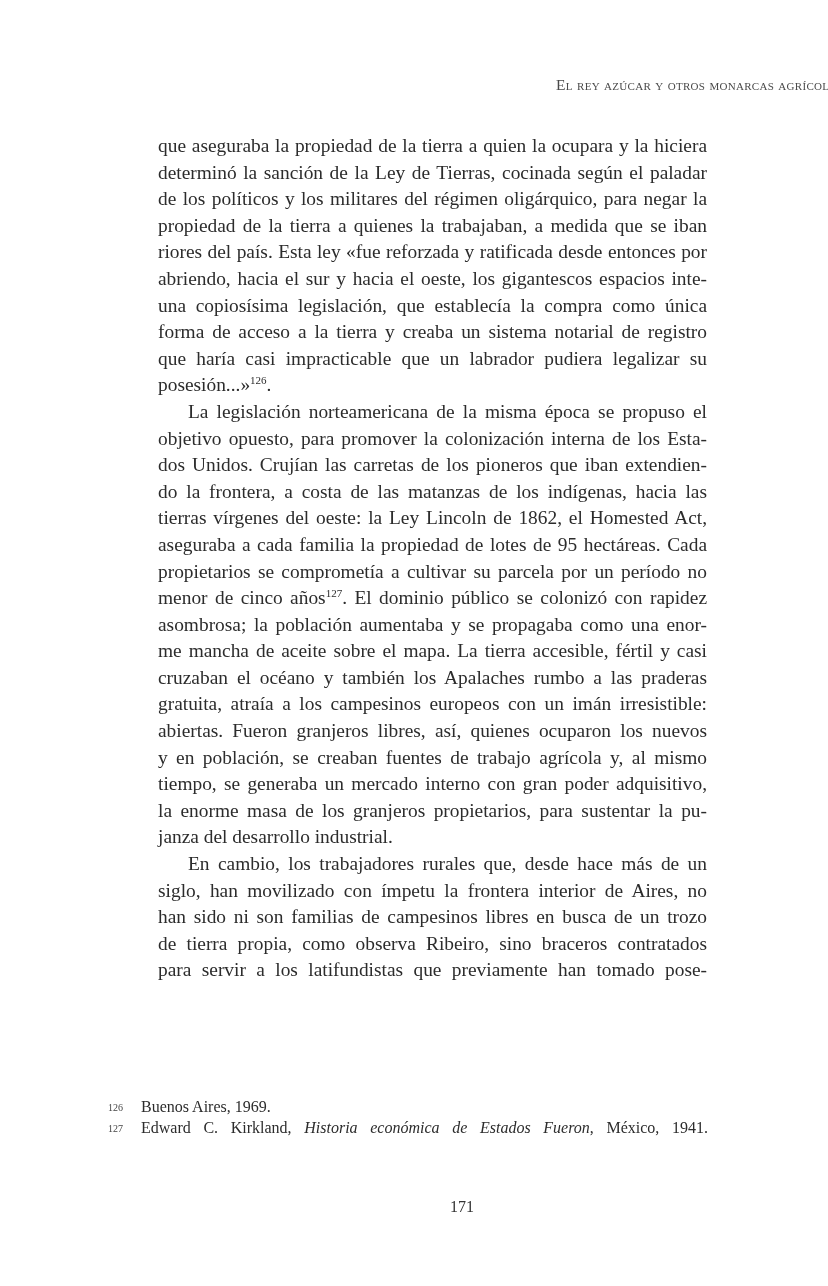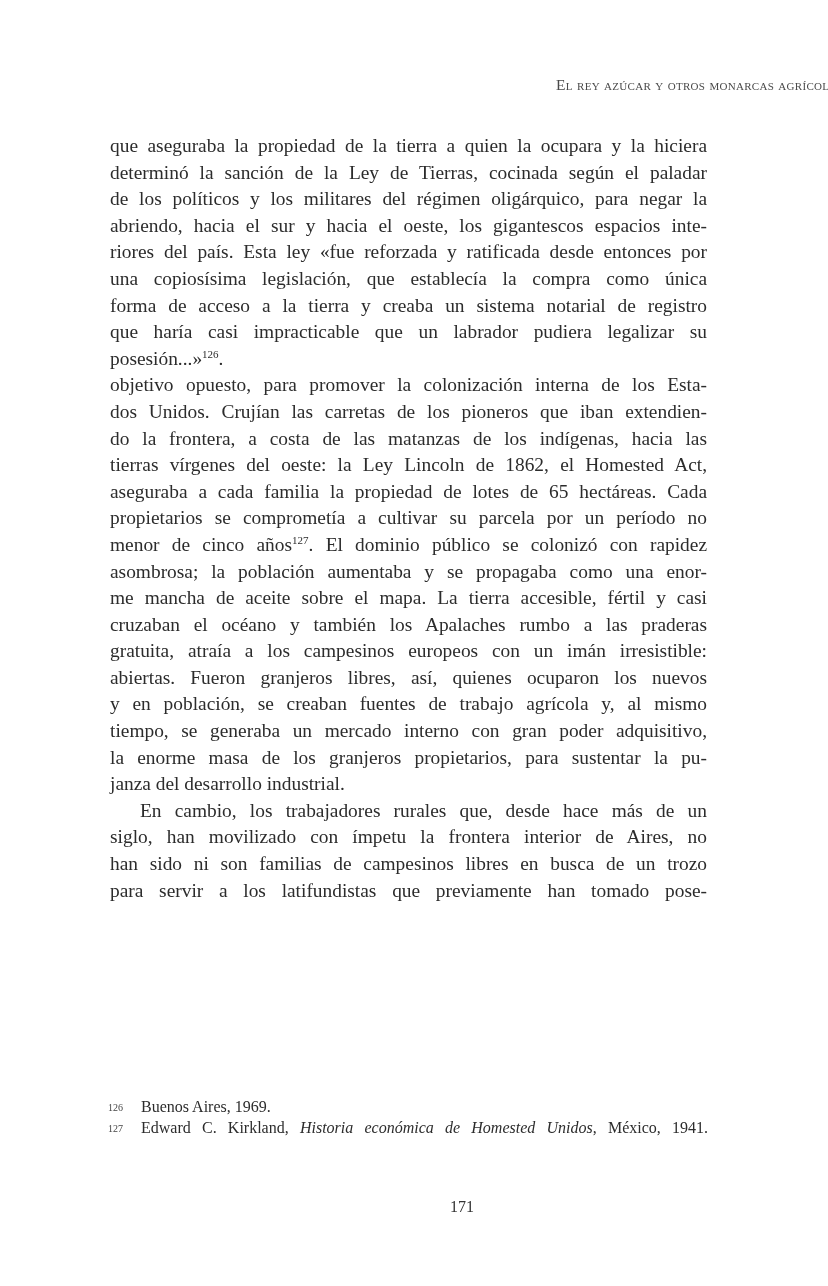--- a/index.html
+++ b/index.html
@@ -34,20 +34,21 @@
       font-size: 19.4px;
       line-height: 26.6px;
       color: #2c2c2c;
     }
     .line {
       display: block;
       white-space: nowrap;
       text-align: justify;
       text-align-last: justify;
       height: 26.6px;
+      margin-left: 48px;
     }
     .line.last {
       text-align-last: left;
     }
     .line.indent {
       padding-left: 30px;
     }
     sup {
       font-size: 11px;
       line-height: 0;
@@ -94,54 +95,57 @@
 </head>
 <body>
 
 <div class="running-head">El rey azúcar y otros monarcas agrícolas</div>
 
 <div class="body-text">
 
   <span class="line">que aseguraba la propiedad de la tierra a quien la ocupara y la hiciera</span>
   <span class="line">determinó la sanción de la Ley de Tierras, cocinada según el paladar</span>
   <span class="line">de los políticos y los militares del régimen oligárquico, para negar la</span>
+  <span class="line">propiedad de la tierra a quienes la trabajaban, a medida que se iban</span>
+  <span class="line">riores del país. Esta ley «fue reforzada y ratificada desde entonces por</span>
   <span class="line">abriendo, hacia el sur y hacia el oeste, los gigantescos espacios inte-</span>
-  <span class="line">riores del país. Esta ley «fue reforzada y ratificada desde entonces por</span>
   <span class="line">una copiosísima legislación, que establecía la compra como única</span>
   <span class="line">forma de acceso a la tierra y creaba un sistema notarial de registro</span>
   <span class="line">que haría casi impracticable que un labrador pudiera legalizar su</span>
   <span class="line last"><span>posesión...»</span><sup>126</sup><span>.</span></span>
 
+  <span class="line indent">La legislación norteamericana de la misma época se propuso el</span>
   <span class="line">objetivo opuesto, para promover la colonización interna de los Esta-</span>
   <span class="line">dos Unidos. Crujían las carretas de los pioneros que iban extendien-</span>
   <span class="line">do la frontera, a costa de las matanzas de los indígenas, hacia las</span>
   <span class="line">tierras vírgenes del oeste: la Ley Lincoln de 1862, el Homested Act,</span>
-  <span class="line">aseguraba a cada familia la propiedad de lotes de 65 hectáreas. Cada</span>
+  <span class="line">aseguraba a cada familia la propiedad de lotes de 95 hectáreas. Cada</span>
   <span class="line">propietarios se comprometía a cultivar su parcela por un período no</span>
   <span class="line"><span>menor de cinco años</span><sup>127</sup><span>. El dominio público se colonizó con rapidez</span></span>
   <span class="line">asombrosa; la población aumentaba y se propagaba como una enor-</span>
   <span class="line">me mancha de aceite sobre el mapa. La tierra accesible, fértil y casi</span>
   <span class="line">cruzaban el océano y también los Apalaches rumbo a las praderas</span>
   <span class="line">gratuita, atraía a los campesinos europeos con un imán irresistible:</span>
   <span class="line">abiertas. Fueron granjeros libres, así, quienes ocuparon los nuevos</span>
   <span class="line">y en población, se creaban fuentes de trabajo agrícola y, al mismo</span>
   <span class="line">tiempo, se generaba un mercado interno con gran poder adquisitivo,</span>
   <span class="line">la enorme masa de los granjeros propietarios, para sustentar la pu-</span>
   <span class="line last">janza del desarrollo industrial.</span>
 
   <span class="line indent">En cambio, los trabajadores rurales que, desde hace más de un</span>
   <span class="line">siglo, han movilizado con ímpetu la frontera interior de Aires, no</span>
   <span class="line">han sido ni son familias de campesinos libres en busca de un trozo</span>
+  <span class="line">de tierra propia, como observa Ribeiro, sino braceros contratados</span>
   <span class="line">para servir a los latifundistas que previamente han tomado pose-</span>
 </div>
 
 <div class="footnotes">
   <div class="fn">
     <span class="fn-num">126</span>
     <span class="fn-line last">Buenos Aires, 1969.</span>
   </div>
   <div class="fn">
     <span class="fn-num">127</span>
-    <span class="fn-line"><span>Edward C. Kirkland, </span><i>Historia económica de Homested Unidos</i><span>, México, 1941.</span></span>
+    <span class="fn-line"><span>Edward C. Kirkland, </span><i>Historia económica de Estados Fueron</i><span>, México, 1941.</span></span>
   </div>
 </div>
 
 <div class="page-number">171</div>
 
 </body></html>

